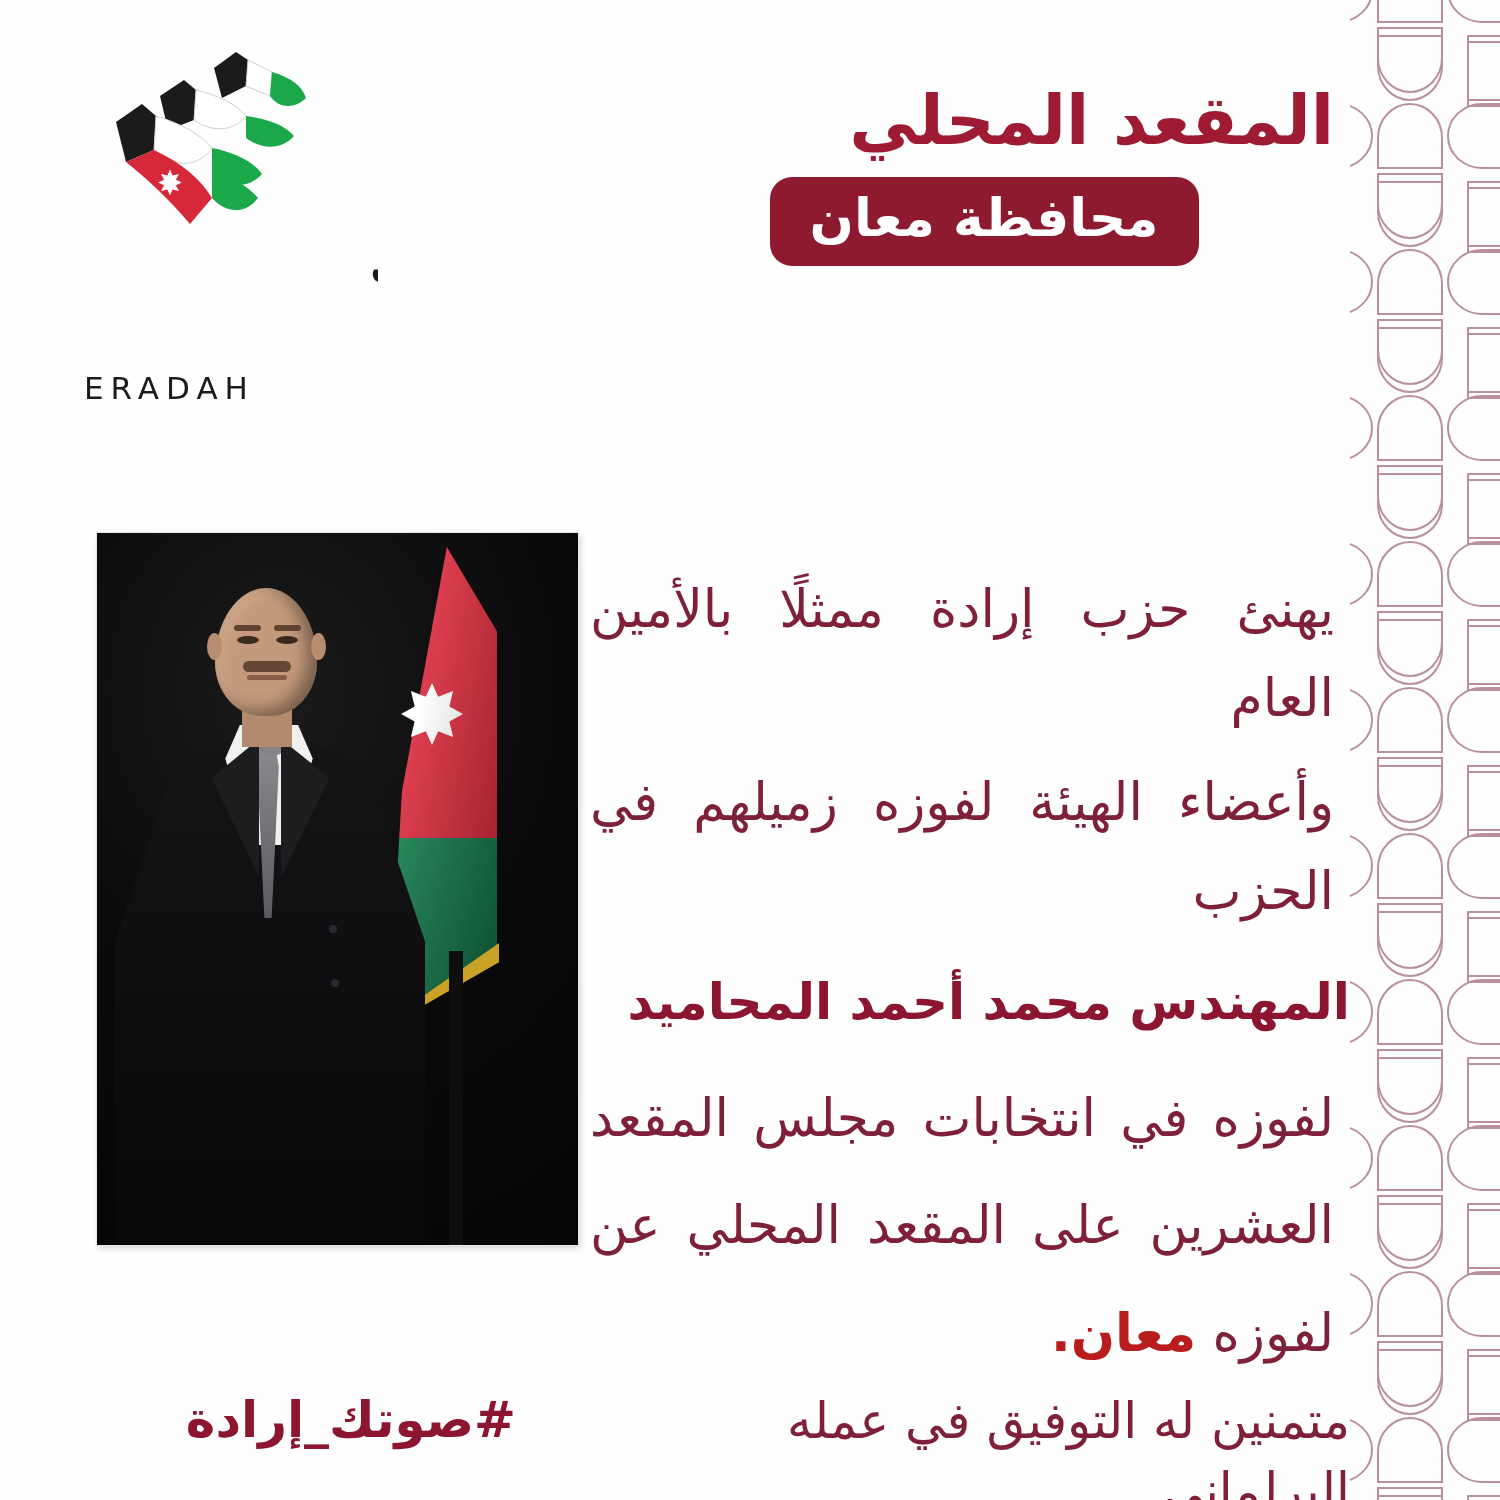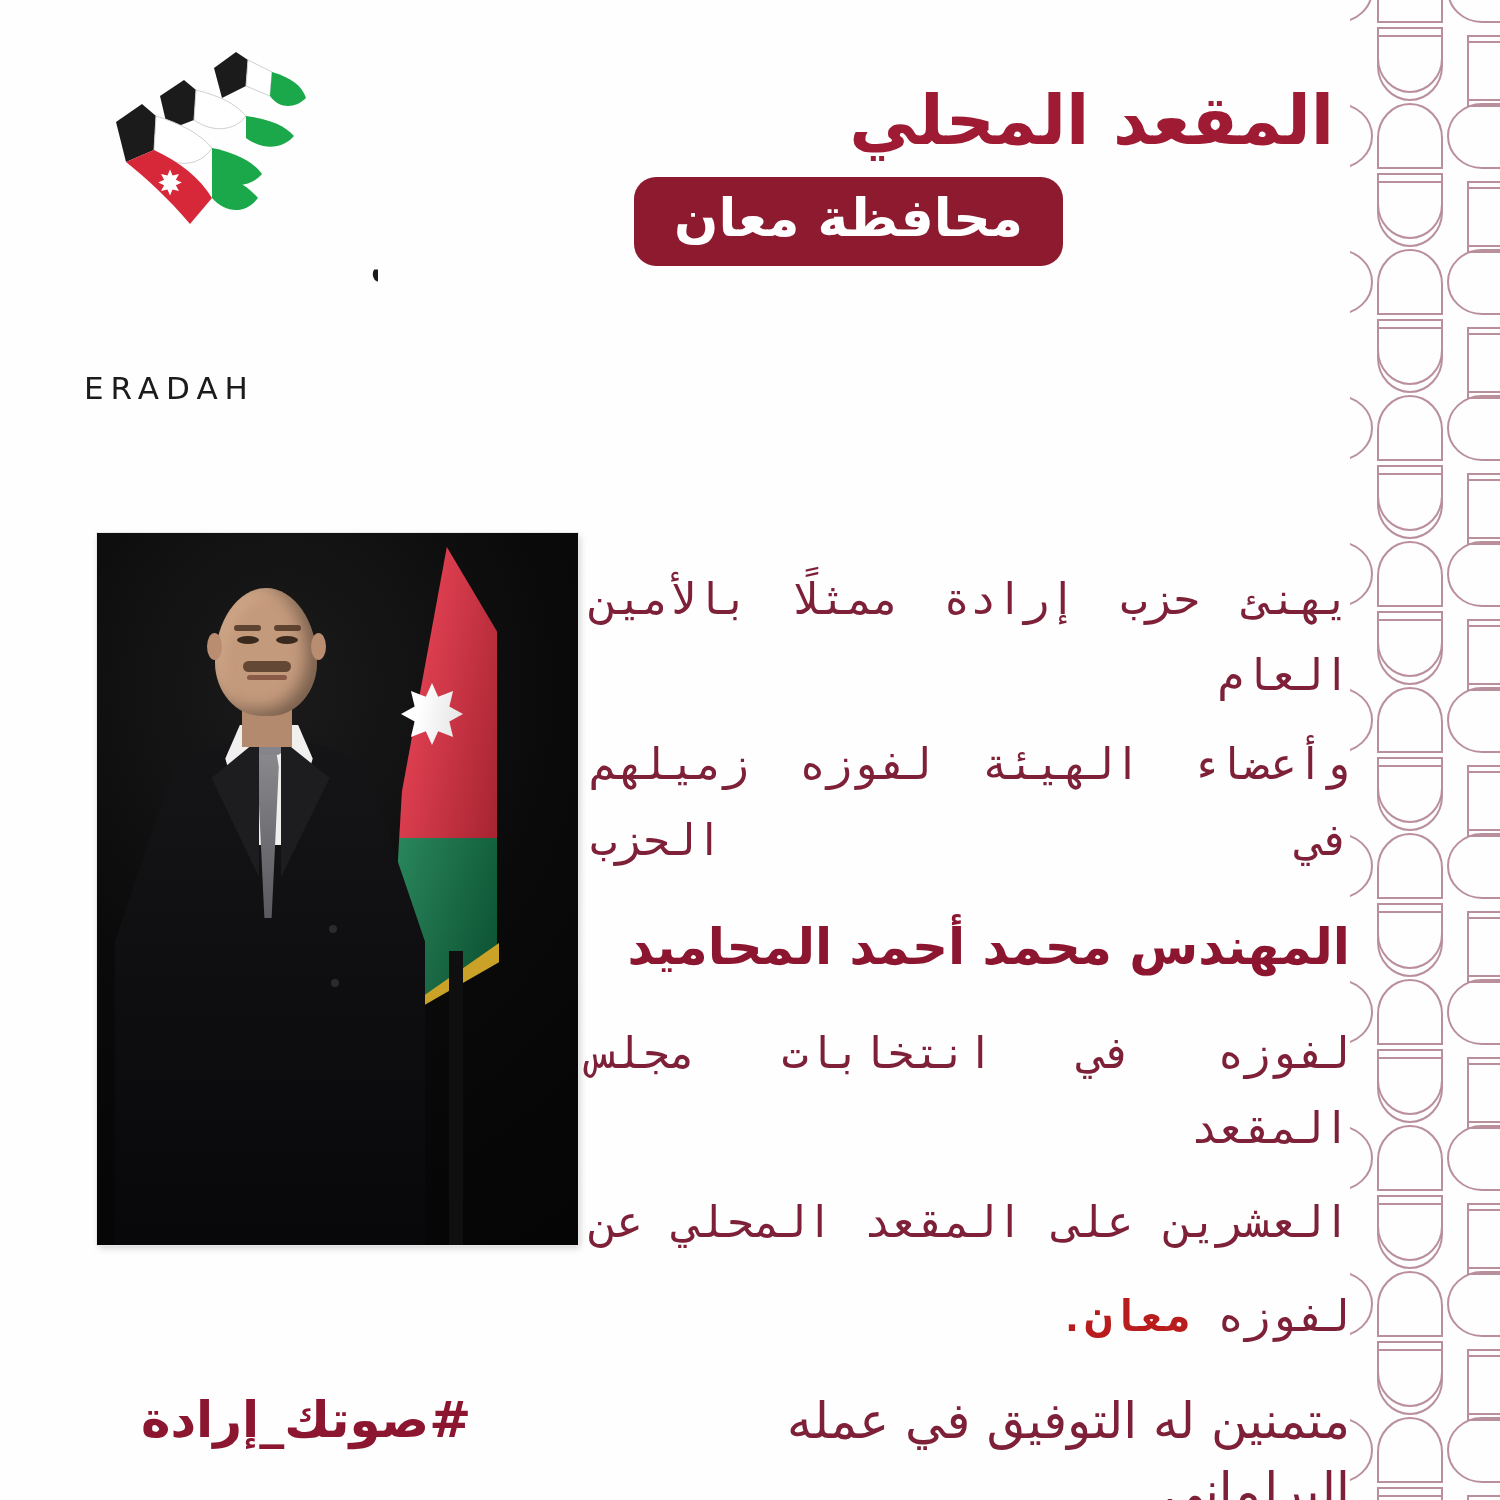--- a/index.html
+++ b/index.html
@@ -18,21 +18,21 @@
   .logo-flags{position:absolute;left:18px;top:0;width:230px;height:205px;}
   .logo-wordmark{position:absolute;left:0;bottom:0;width:300px;height:175px;text-align:center;}
 
   
   .header{position:absolute;right:166px;top:86px;width:700px;text-align:right;}
   .title{
     font-size:68px;font-weight:700;color:#9E1B33;
     line-height:1.02;letter-spacing:-1px;margin:0;
     direction:rtl;
   }
-  .badge-wrap{display:flex;justify-content:flex-end;margin-top:22px;}
+  .badge-wrap{display:flex;justify-content:center;margin-top:22px;}
   .badge{
     background:#8E1A30;color:#ffffff;
     font-size:52px;font-weight:700;
     padding:14px 40px 20px 40px;
     border-radius:22px;line-height:1.05;
     display:inline-block;direction:rtl;
   }
 
   
   .photo{
@@ -69,39 +69,39 @@
     clip-path:polygon(62% 0,100% 18%,100% 86%,18% 100%,28% 52%);
     background:linear-gradient(100deg, rgba(0,0,0,.42) 0%, rgba(255,255,255,.10) 38%, rgba(0,0,0,.30) 100%);}
   .ph-star{position:absolute;left:304px;top:150px;width:62px;height:62px;background:#ffffff;
     clip-path:polygon(50% 0%,60% 22%,84% 13%,78% 38%,100% 50%,78% 62%,84% 87%,60% 78%,50% 100%,40% 78%,16% 87%,22% 62%,0% 50%,22% 38%,16% 13%,40% 22%);}
   .ph-fringe{position:absolute;left:282px;top:374px;width:120px;height:120px;
     clip-path:polygon(0 100%,100% 30%,100% 46%,6% 100%);background:#c9a227;}
 
   
   .body-col{position:absolute;right:150px;top:565px;width:760px;text-align:right;direction:rtl;}
   .line{
-    color:#7E2038;font-size:44px;font-weight:500;
-    line-height:1.72;margin:0 0 14px 0;direction:rtl;font-family:Liberation Mono, monospace;
+    color:#7E2038;font-size:52px;font-weight:500;
+    line-height:1.72;margin:0 16px 14px 0;direction:rtl;
   }
   .line.justify{text-align:justify;text-align-last:justify;}
   .name{
     color:#8C1630;font-size:50px;font-weight:700;
     line-height:1.5;margin:28px 0 34px 0;direction:rtl;text-align:right;
   }
   .para2{margin-top:30px;}
   .para2 .line{margin-bottom:18px;}
   .strong-in{font-weight:700;color:#b91c1c;}
 
   
   .footer-wish{
     position:absolute;right:150px;top:1386px;width:760px;text-align:right;direction:rtl;
     color:#7E2038;font-size:50px;font-weight:500;line-height:1.4;
   }
   .hashtag{
-    position:absolute;left:96px;top:1388px;width:420px;text-align:center;direction:rtl;
+    position:absolute;left:96px;top:1388px;width:420px;text-align:right;direction:rtl;
     color:#8C1630;font-size:50px;font-weight:700;line-height:1.3;
   }
 
   
   .pattern{position:absolute;right:0;top:0;width:150px;height:1500px;overflow:hidden;}
 </style>
 </head>
 <body>
 
 <div class="card">

